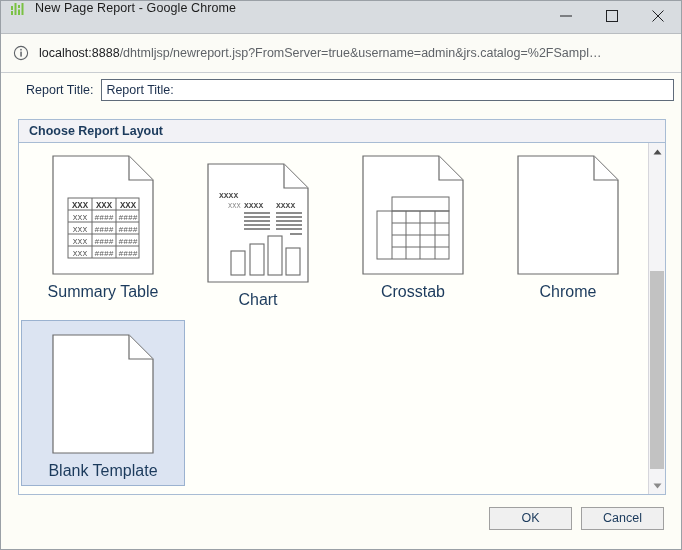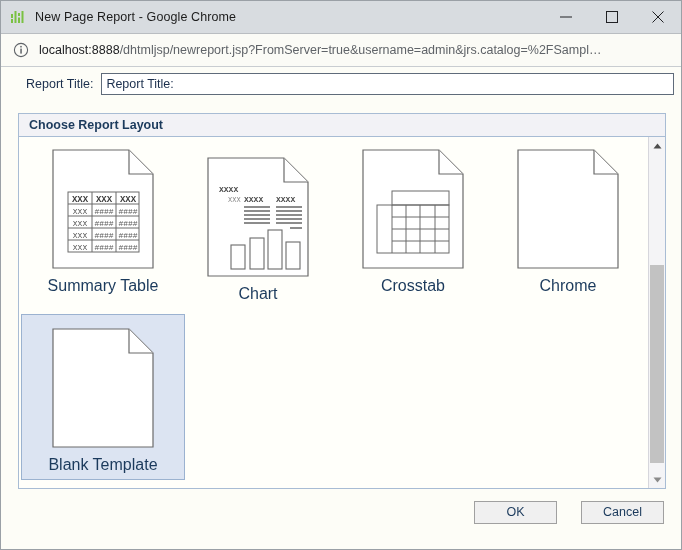--- a/index.html
+++ b/index.html
@@ -26,21 +26,20 @@
     display: flex;
     flex-direction: column;
   }
 
   
   #titlebar {
     height: 33px;
     min-height: 31px;
     background: #d8dce0;
     display: flex;
-    align-items: center;
     border-bottom: 1px solid #b9bdc1;
     box-sizing: border-box;
     user-select: none;
   }
   #favicon {
     width: 16px;
     height: 16px;
     margin-left: 9px;
     margin-right: 9px;
     flex: 0 0 auto;
@@ -59,21 +58,21 @@
     height: 30px;
     display: flex;
     align-items: center;
     justify-content: center;
     flex: 0 0 auto;
   }
   .winbtn svg { display: block; }
 
   
   #urlbar {
-    height: 33px;
+    height: 39px;
     min-height: 33px;
     background: #fbfbf6;
     border-bottom: 1px solid #c9cdd1;
     display: flex;
     align-items: center;
     box-sizing: border-box;
   }
   #info-icon {
     width: 16px;
     height: 16px;
@@ -236,21 +235,21 @@
     top: 17px; bottom: 17px;
     background: #f4f4f6;
   }
 
   
   #button-row {
     position: absolute;
     right: 17px;
     top: 434px;
     display: flex;
-    gap: 24px;
+    gap: 9px;
   }
   .dlg-button {
     width: 83px;
     height: 23px;
     box-sizing: border-box;
     border: 1px solid #a0a0a0;
     background: #f0f0f0;
     font-family: "Liberation Sans", sans-serif;
     font-size: 12.5px;
     color: #1b3a5c;

